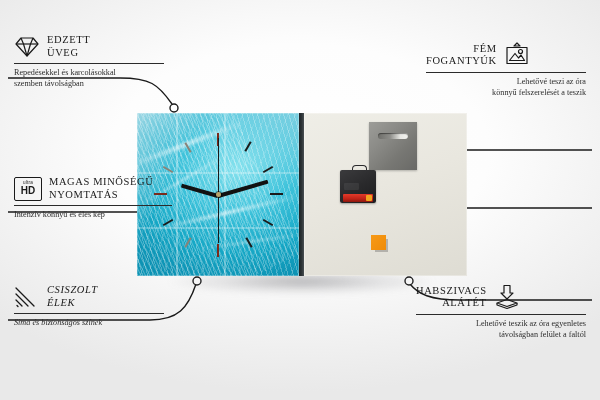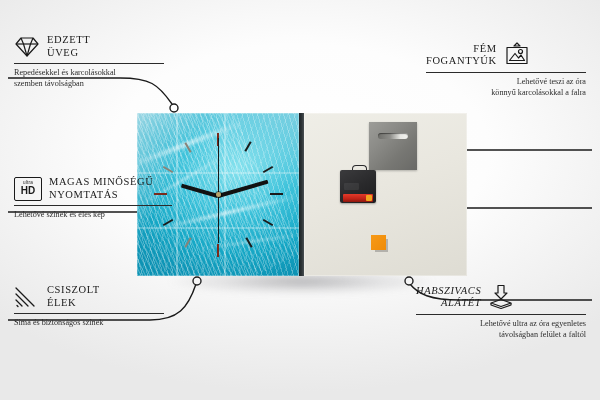--- a/index.html
+++ b/index.html
@@ -340,24 +340,24 @@
 
   <div class="callout" style="left:14px; top:176px; width:158px;">
     <div class="co-head">
       <span class="icon hd-badge">
         <span class="u">ultra</span>
         <span class="h">HD</span>
       </span>
       <span class="co-title"><span>MAGAS MINŐSÉGŰ</span><br><span>NYOMTATÁS</span></span>
     </div>
     <div class="co-rule"></div>
-    <div class="co-sub">Lehetővé színek és éles kép</div>
-  </div>
-
-  <div class="callout" style="left:14px; top:284px; width:150px;">
+    <div class="co-sub">Intenzív könnyű és éles kép</div>
+  </div>
+
+  <div class="callout" style="left:14px; top:284px; width:150px;font-style:italic;">
     <div class="co-head">
       <span class="icon">
         <svg width="26" height="22" viewBox="0 0 26 22">
           <g fill="none" stroke="#1a1a1a" stroke-width="1.3" stroke-linecap="round">
             <path d="M2,2 L20,20"></path>
             <path d="M2,8 L14,20"></path>
             <path d="M2,14 L8,20"></path>
             <path d="M3,19.5 L4,20.5"></path>
           </g>
         </svg>
@@ -376,34 +376,34 @@
           <g fill="none" stroke="#1a1a1a" stroke-width="1.2" stroke-linejoin="round">
             <path d="M10,4 L13,1 L16,4 Z"></path>
             <rect x="3" y="5.5" width="20" height="16"></rect>
             <path d="M5.5,18.5 L11,11.5 L14.5,16 L17,13 L20.5,18.5 Z"></path>
             <circle cx="16.5" cy="9.5" r="2"></circle>
           </g>
         </svg>
       </span>
     </div>
     <div class="co-rule"></div>
-    <div class="co-sub right"><span>Lehetővé teszi az óra</span><br><span>könnyű karcolásokkal a falra</span></div>
+    <div class="co-sub right"><span>Lehetővé teszi az óra</span><br><span>könnyű felszerelését a teszik</span></div>
   </div>
 
 
   <div class="callout" style="right:14px; top:284px; width:170px;">
     <div class="co-head right">
-      <span class="co-title" style="text-align:right;font-style:italic;"><span>HABSZIVACS</span><br><span>ALÁTÉT</span></span>
+      <span class="co-title" style="text-align:right;"><span>HABSZIVACS</span><br><span>ALÁTÉT</span></span>
       <span class="icon">
         <svg width="26" height="26" viewBox="0 0 26 26">
           <g fill="none" stroke="#1a1a1a" stroke-width="1.2" stroke-linejoin="round">
             <path d="M10,1.5 L16,1.5 L16,9 L19,9 L13,15 L7,9 L10,9 Z"></path>
             <path d="M13,15.5 L23,19 L13,22.5 L3,19 Z"></path>
             <path d="M3,19 L3,21 L13,24.5 L23,21 L23,19"></path>
           </g>
         </svg>
       </span>
     </div>
     <div class="co-rule"></div>
-    <div class="co-sub right"><span>Lehetővé ultra az óra egyenletes</span><br><span>távolságban felület a faltól</span></div>
+    <div class="co-sub right"><span>Lehetővé teszik az óra egyenletes</span><br><span>távolságban felület a faltól</span></div>
   </div>
 
 </div>
 
 </body></html>

